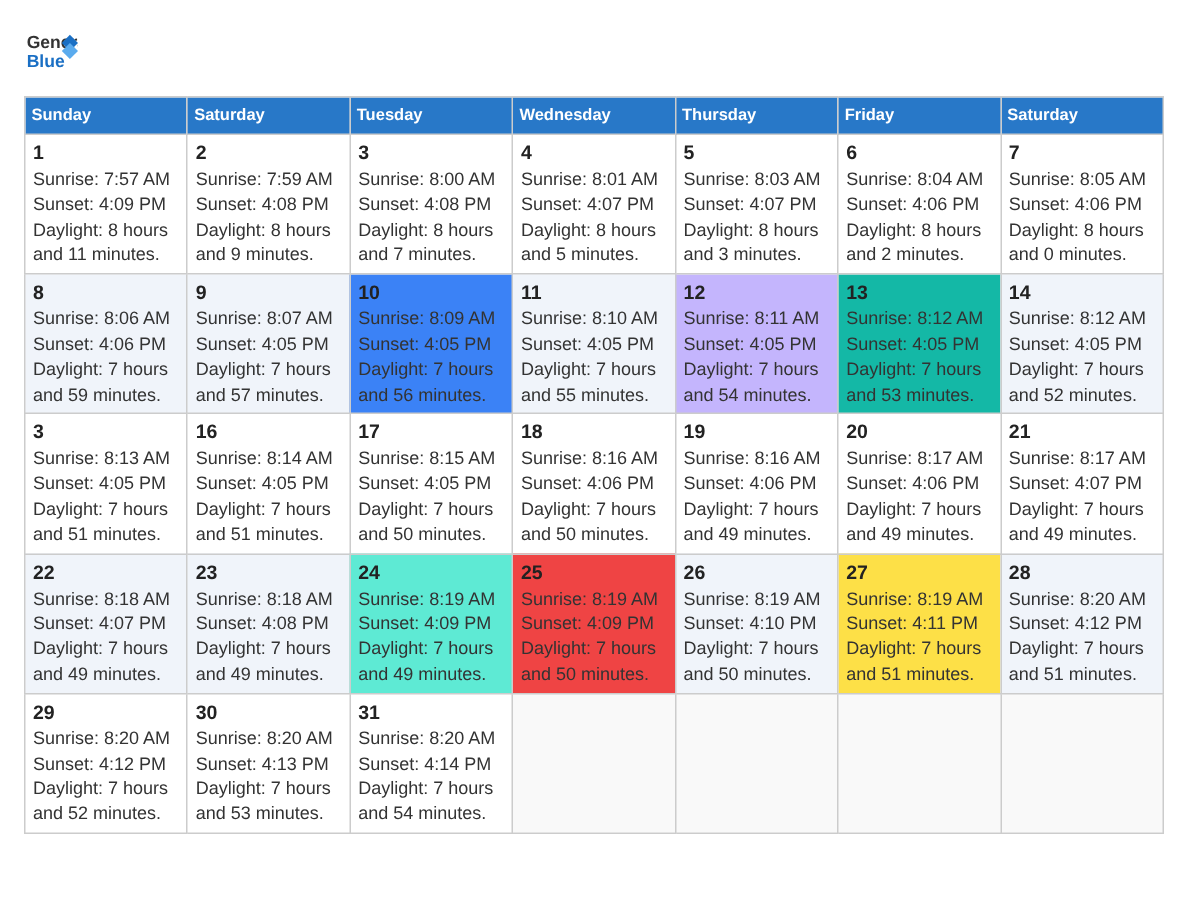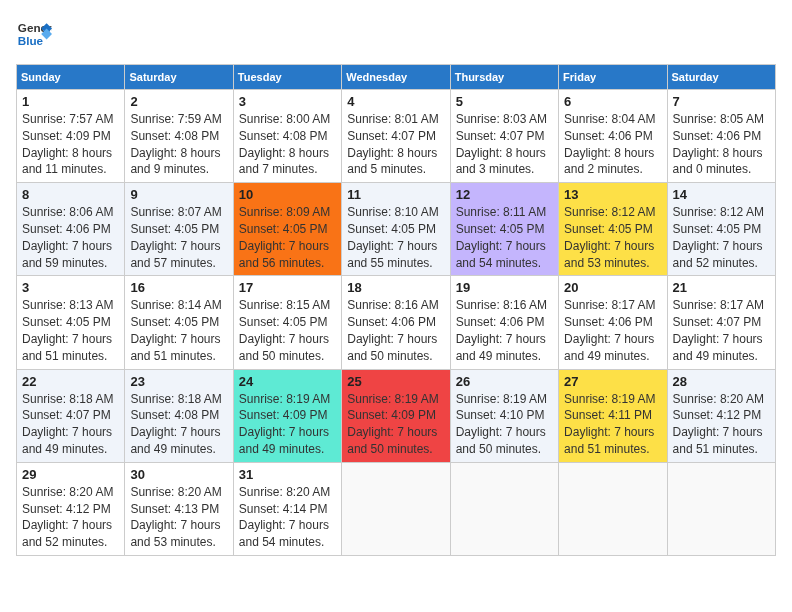--- a/index.html
+++ b/index.html
@@ -145,33 +145,33 @@
       </tr>
       <tr>
         <td style="background: rgb(240, 244, 250);">
         <span class="day-num">8</span>
         <span class="day-info">Sunrise: 8:06 AM<br>Sunset: 4:06 PM<br>Daylight: 7 hours and 59 minutes.</span>
       </td>
         <td style="background: rgb(240, 244, 250);">
         <span class="day-num">9</span>
         <span class="day-info">Sunrise: 8:07 AM<br>Sunset: 4:05 PM<br>Daylight: 7 hours and 57 minutes.</span>
       </td>
-        <td style="background: #f97316;">
+        <td style="background: #3b82f6;">
         <span class="day-num">10</span>
         <span class="day-info">Sunrise: 8:09 AM<br>Sunset: 4:05 PM<br>Daylight: 7 hours and 56 minutes.</span>
       </td>
         <td style="background: rgb(240, 244, 250);">
         <span class="day-num">11</span>
         <span class="day-info">Sunrise: 8:10 AM<br>Sunset: 4:05 PM<br>Daylight: 7 hours and 55 minutes.</span>
       </td>
         <td style="background: #c4b5fd;">
         <span class="day-num">12</span>
         <span class="day-info">Sunrise: 8:11 AM<br>Sunset: 4:05 PM<br>Daylight: 7 hours and 54 minutes.</span>
       </td>
-        <td style="background: #fde047;">
+        <td style="background: #14b8a6;">
         <span class="day-num">13</span>
         <span class="day-info">Sunrise: 8:12 AM<br>Sunset: 4:05 PM<br>Daylight: 7 hours and 53 minutes.</span>
       </td>
         <td style="background: rgb(240, 244, 250);">
         <span class="day-num">14</span>
         <span class="day-info">Sunrise: 8:12 AM<br>Sunset: 4:05 PM<br>Daylight: 7 hours and 52 minutes.</span>
       </td>
       </tr>
       <tr>
         <td>

